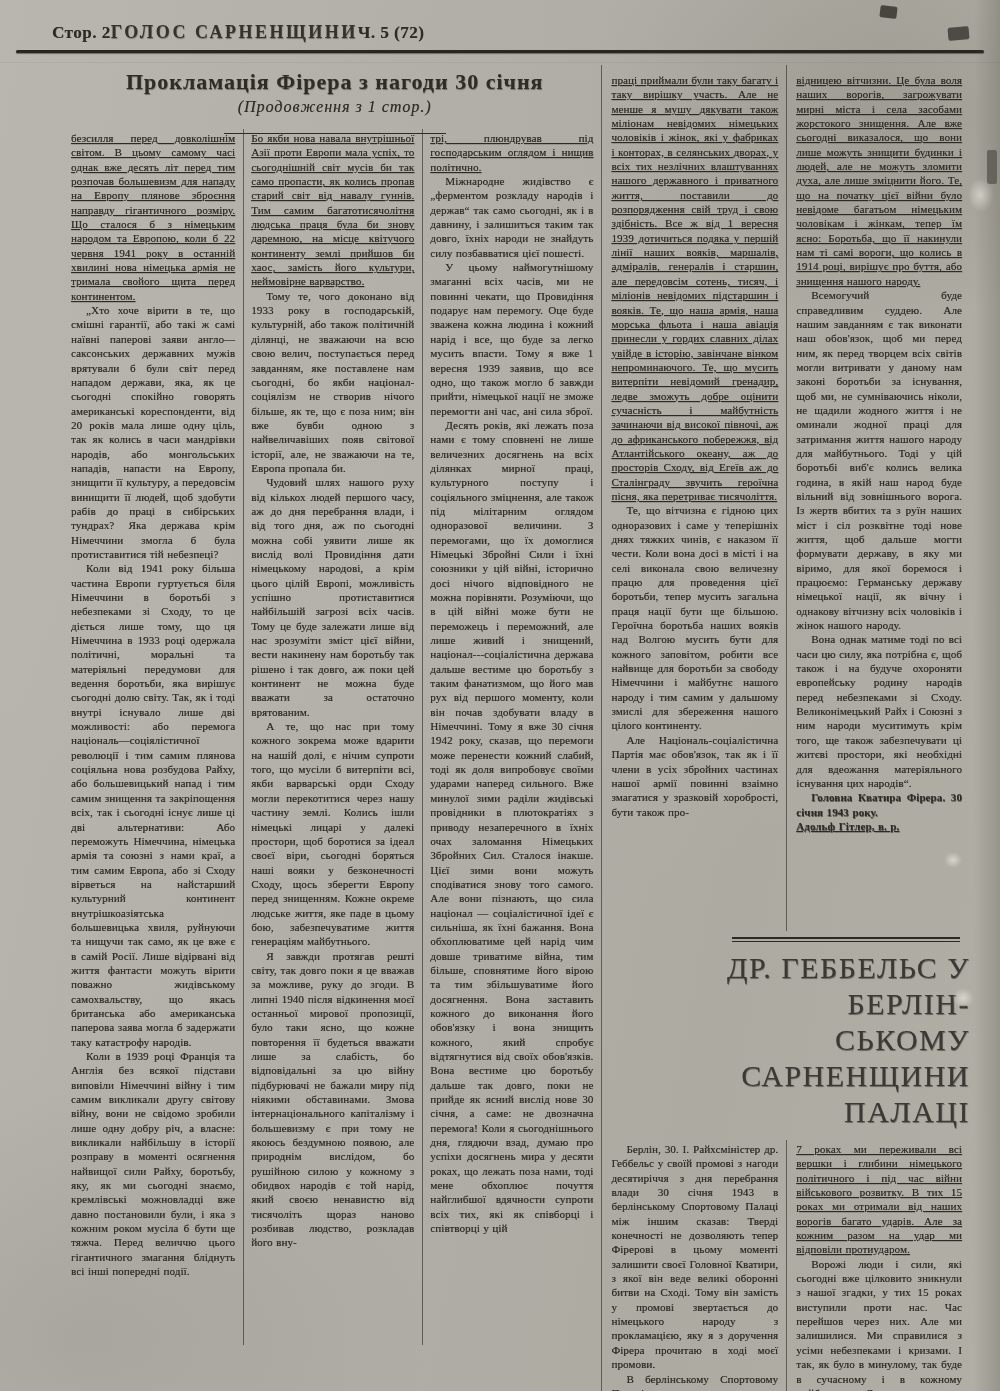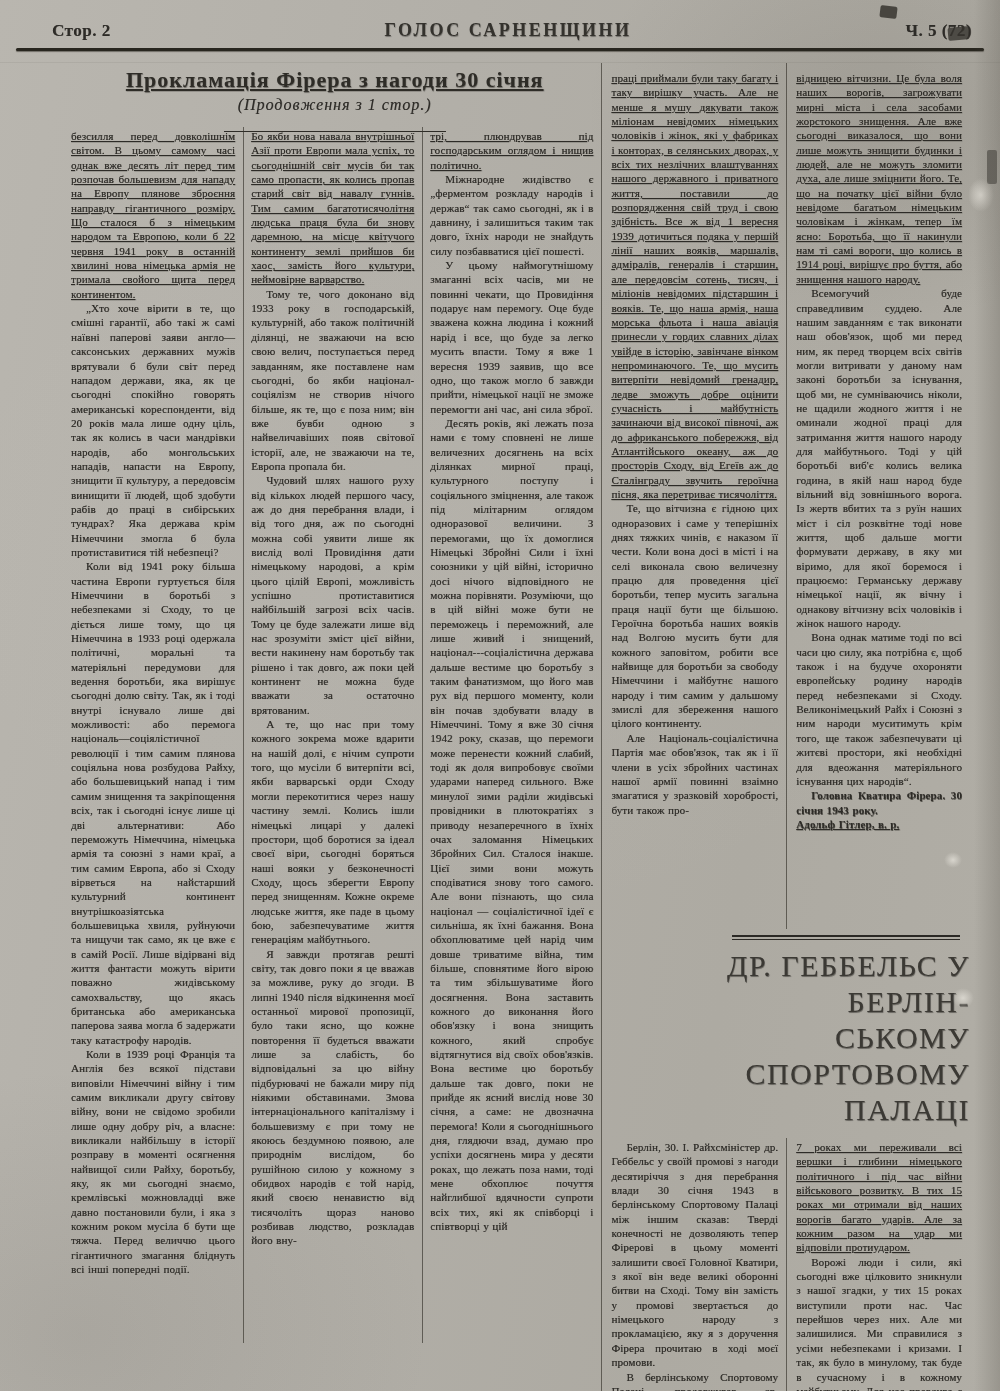--- a/index.html
+++ b/index.html
@@ -12,36 +12,36 @@
       linear-gradient(100deg,#b9b6af 0%,#b2afa8 38%,#adaaa2 72%,#b1aea6 100%);
     font-family:"Liberation Serif","DejaVu Serif",serif;
     color:#2d2b27;
   }
   .texline{position:absolute;background:rgba(90,86,78,0.10);}
   .speck{position:absolute;background:#37352f;border-radius:2px;}
   .lightspot{position:absolute;background:radial-gradient(ellipse,#d8d5cd 0%,rgba(216,213,205,0) 70%);}
   .edge-shade{position:absolute;top:0;right:0;width:26px;height:100%;
     background:linear-gradient(to left,rgba(88,84,76,0.28),rgba(88,84,76,0));}
 
-  .header{display:flex;align-items:baseline;justify-content:space-between;
-    padding:10px 28px 0 52px;}
+  .header{display:flex;align-items:baseline;justify-content:flex-start;
+    padding:22px 28px 0 52px;}
   .pageno,.issueno{font-size:17px;font-weight:bold;letter-spacing:.5px;
     text-shadow:.4px .4px .6px rgba(45,43,39,.5);}
   .masthead{font-size:18px;font-weight:bold;letter-spacing:2.5px;color:#34322d;
-    text-shadow:.5px .5px .8px rgba(45,43,39,.45);margin-top:10px;}
+    text-shadow:.5px .5px .8px rgba(45,43,39,.45);}
   .header-rule{height:3px;margin:7px 16px 0 16px;background:#28261f;
     box-shadow:0 1px 1px rgba(40,38,31,.5);border-radius:2px;}
 
   .content{display:flex;margin-top:12px;padding:0 30px 0 48px;}
   .left-zone{width:560px;}
   .right-zone{width:372px;border-left:1px solid rgba(52,49,42,.65);}
 
   .a1-titleblock{text-align:center;padding:4px 30px 2px 50px;height:64px;box-sizing:border-box;}
   .a1-title{margin:0;font-size:22px;font-weight:bold;letter-spacing:1px;color:#2e2c27;
-    text-shadow:.5px .5px .8px rgba(45,43,39,.5);white-space:nowrap;text-decoration:underline;}
+    text-shadow:.5px .5px .8px rgba(45,43,39,.5);white-space:nowrap;}
   .a1-sub{margin-top:3px;}
   .a1-sub span{font-style:italic;font-size:16px;letter-spacing:1px;
     border-bottom:1.5px solid #2e2c27;padding:0 14px 18px 14px;
     text-shadow:.4px .4px .6px rgba(45,43,39,.45);}
 
   .cols3{display:flex;height:1216px;overflow:hidden;margin-left:16px;}
   .cols3 .col{width:33.333%;box-sizing:border-box;padding:2px 8px 0 7px;overflow:hidden;}
   .cols2{display:flex;height:866px;overflow:hidden;}
   .cols2 .col{width:50%;box-sizing:border-box;padding:8px 8px 0 9px;overflow:hidden;}
   .divl{border-left:1px solid rgba(52,49,42,.65);}
@@ -120,21 +120,21 @@
             </div>
           <p class="sig">Головна Кватира Фірера. 30 січня 1943 року.</p>
           <p class="sig cont">Адольф Гітлер, в. р.</p>
         </div>
       </div>
 
       <div class="goebbels">
         <div class="g-rule"></div>
         <h2 class="g-headline">
           <span>ДР. ГЕББЕЛЬС У БЕРЛІН-</span><br>
-          <span>СЬКОМУ СПОРТОВОМУ</span><br>
+          <span>СЬКОМУ САРНЕНЩИНИ</span><br>
           <span>ПАЛАЦІ</span>
         </h2>
         <div class="gcols">
           <div class="col">
               <p>Берлін, 30. І. Райхсміністер др. Геббельс у своїй промові з нагоди десятиріччя з дня перебрання влади 30 січня 1943 в берлінському Спортовому Палаці між іншим сказав: Тверді конечності не дозволяють тепер Фірерові в цьому моменті залишити своєї Головної Кватири, з якої він веде великі оборонні битви на Сході. Тому він замість у промові звертається до німецького народу з прокламацією, яку я з доручення Фірера прочитаю в ході моєї промови.</p>
               <p>В берлінському Спортовому Палаці, продовжував др. Геббельс, в минулих</p>
             </div>
           <div class="col divl">
             <div>
                 <p class="cont">7 роках ми переживали всі вершки і глибини німецького політичного і під час війни військового розвитку. В тих 15 роках ми отримали від наших ворогів багато ударів. Але за кожним разом на удар ми відповіли протиударом.</p>

